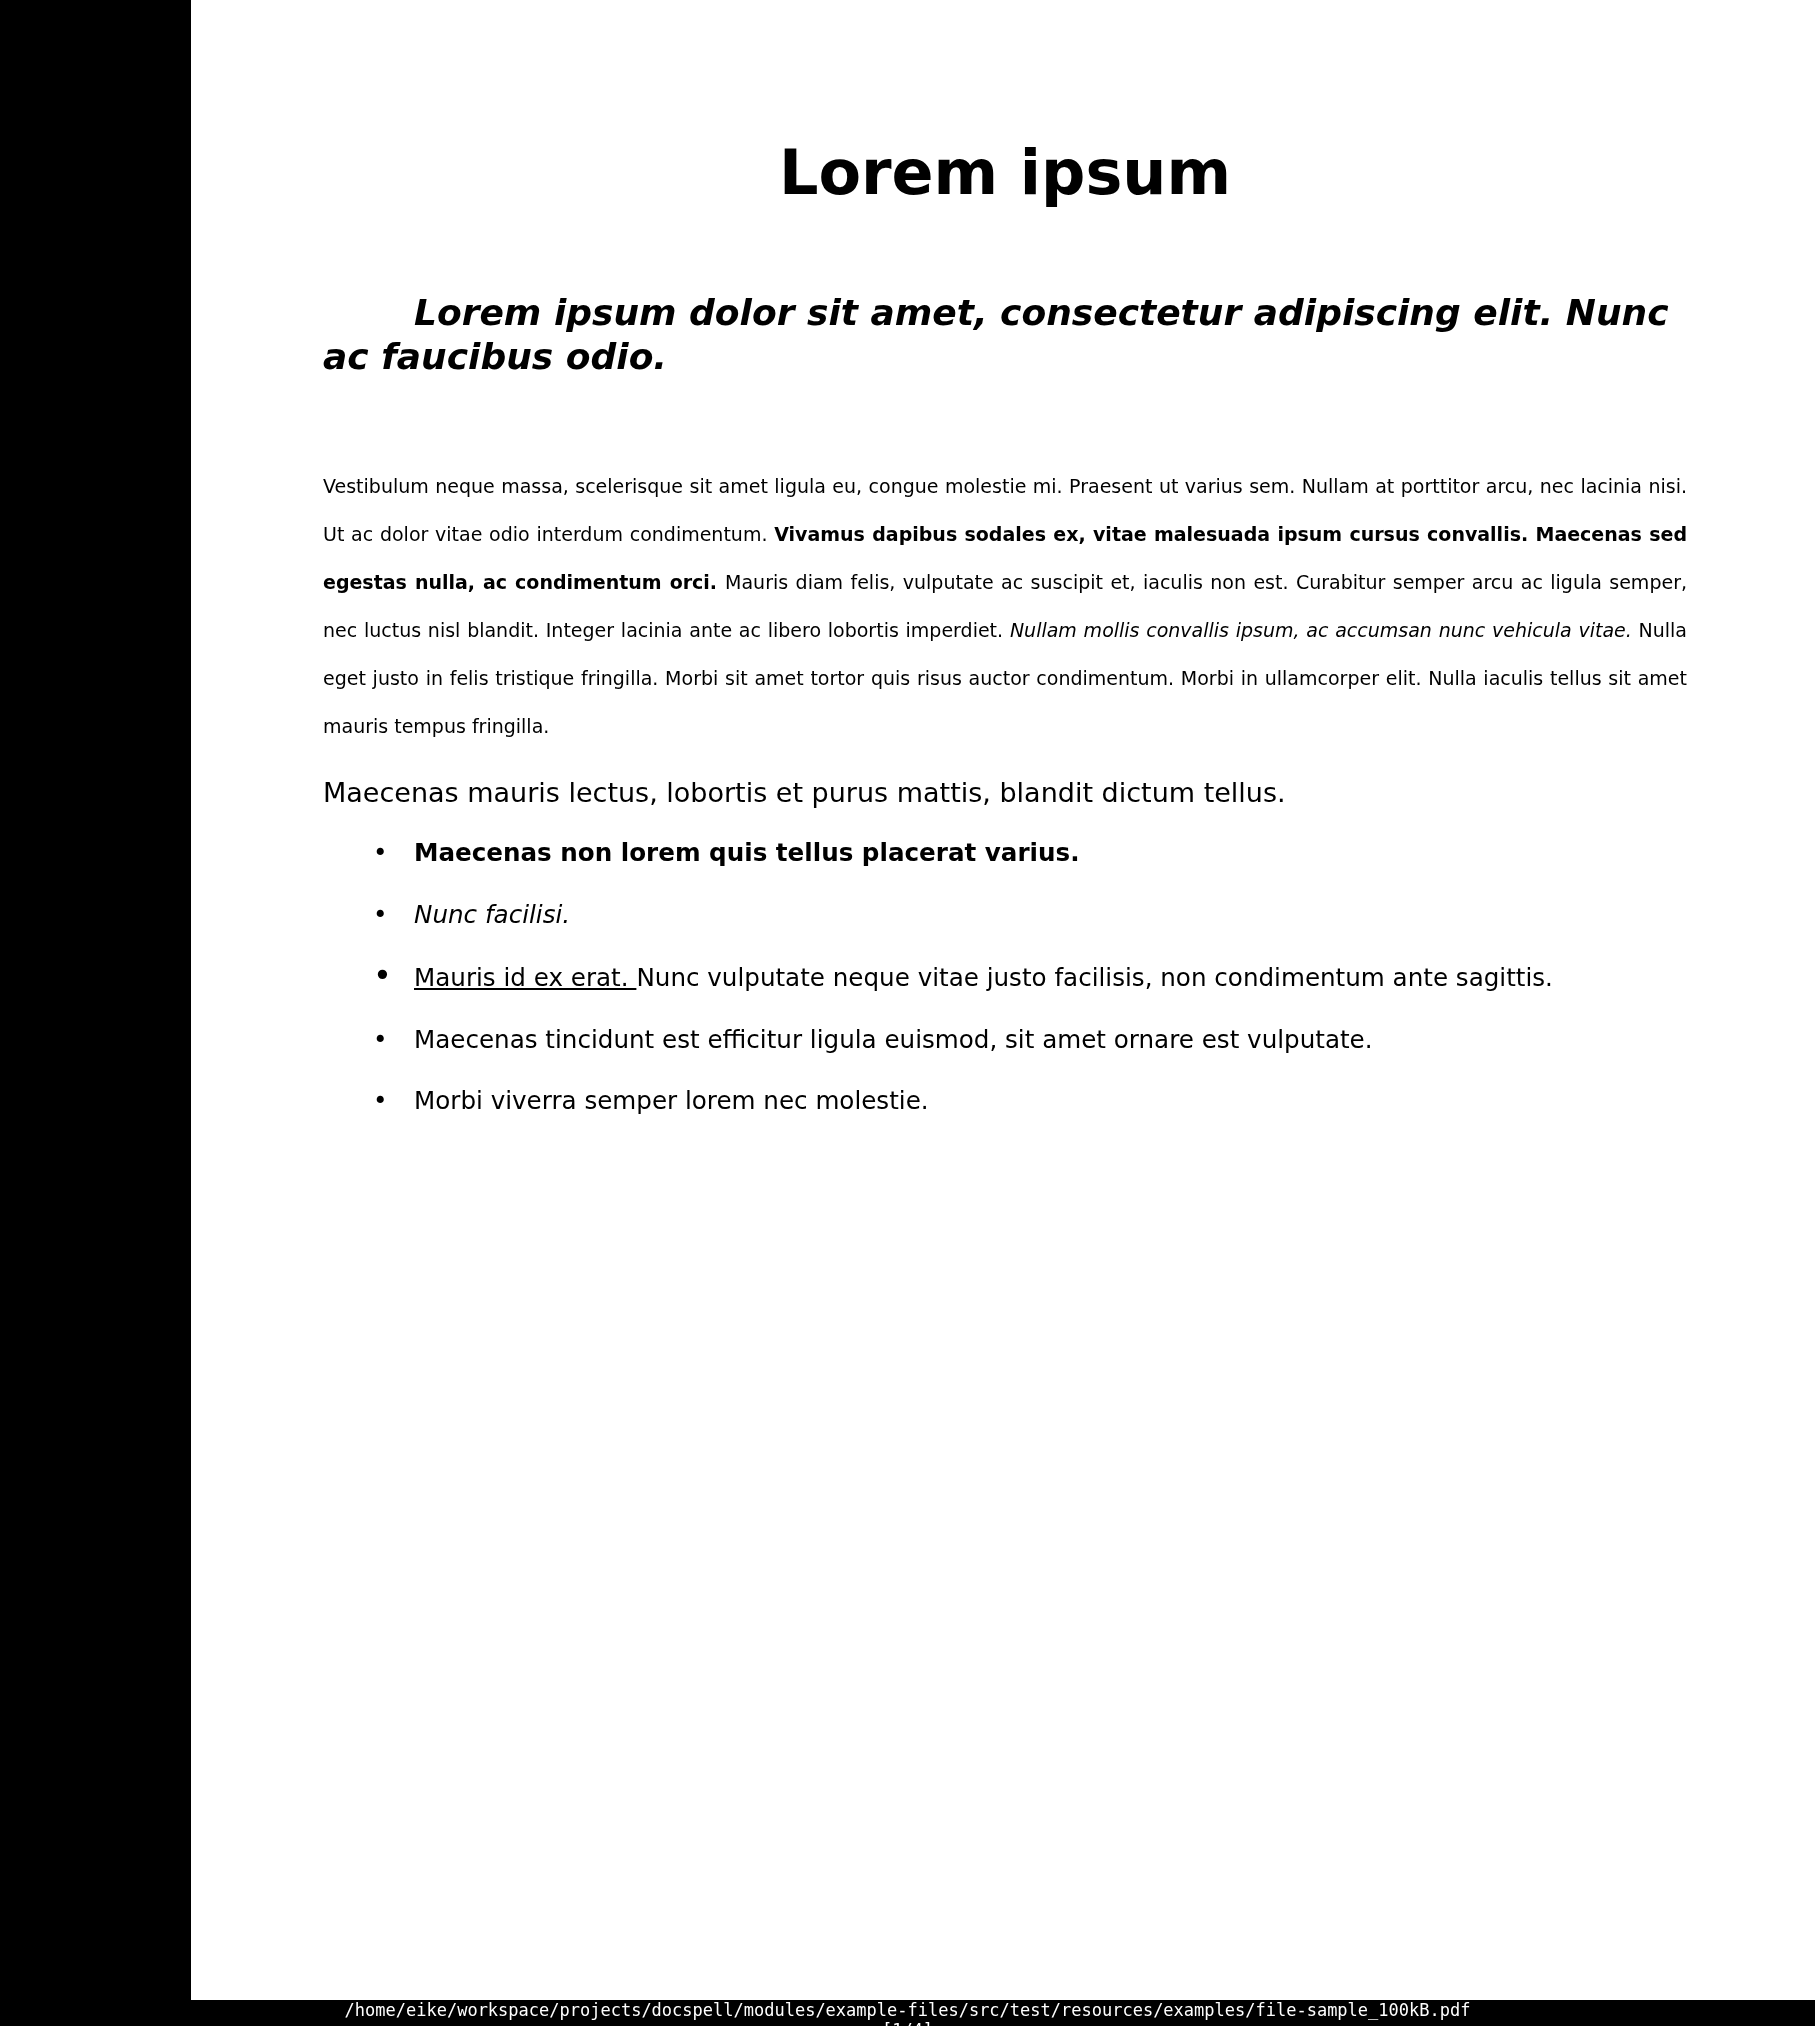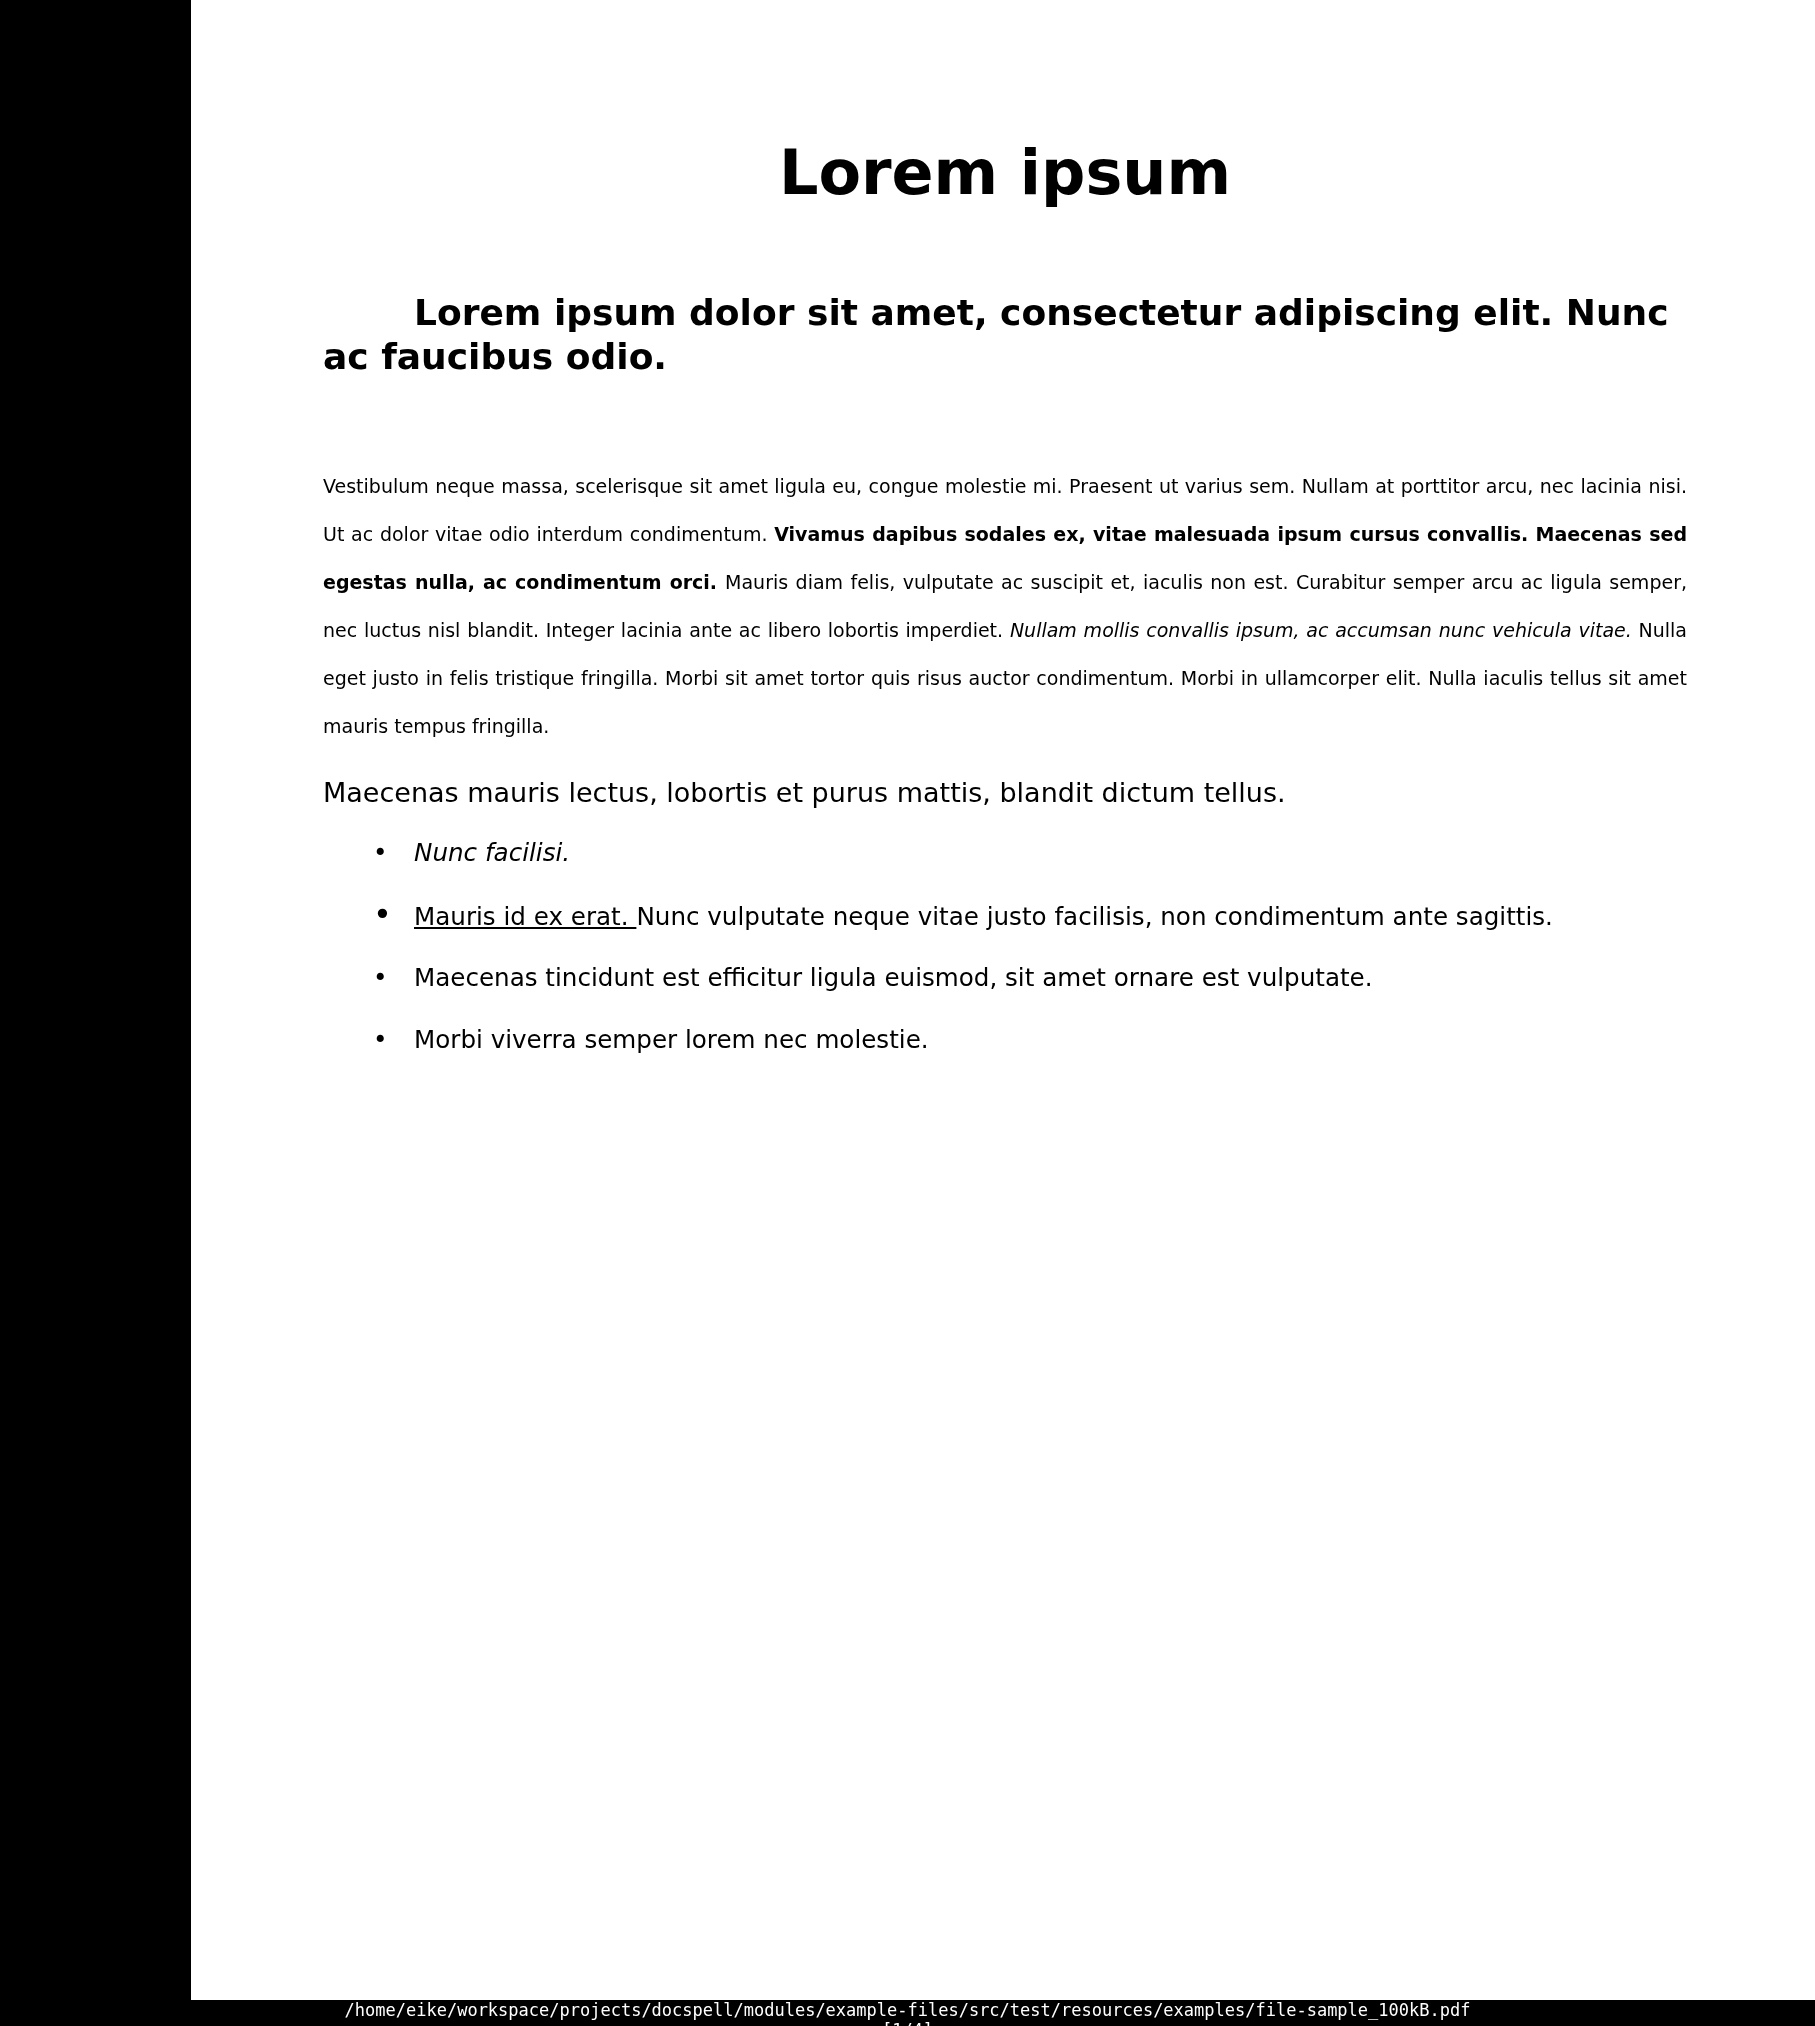--- a/index.html
+++ b/index.html
@@ -42,20 +42,21 @@
     white-space: nowrap;
   }
   .doc-heading {
     margin: 87px 0 0 0;
     font-size: 36px;
     line-height: 44px;
     font-weight: bold;
     text-indent: 91px;
     text-align: left;
     hyphens: none;
+    font-style: italic;
   }
   .para1 {
     margin: 83px 0 0 0;
     font-size: 19px;
     line-height: 48px;
     text-align: justify;
     hyphens: none;
   }
   .para2 {
     margin: 24.6px 0 0 0;
@@ -113,20 +114,21 @@
 </head>
 <body>
 
 <div class="viewport">
   <div class="page">
     <div class="doc-title">Lorem ipsum</div>
     <div class="doc-heading">Lorem ipsum dolor sit amet, consectetur adipiscing elit. Nunc ac faucibus odio.</div>
     <div class="para1"><span class="seg-normal">Vestibulum neque massa, scelerisque sit amet ligula eu, congue molestie mi. Praesent ut varius sem. Nullam at porttitor arcu, nec lacinia nisi. Ut ac dolor vitae odio interdum condimentum. </span><span class="seg-bold">Vivamus dapibus sodales ex, vitae malesuada ipsum cursus convallis. Maecenas sed egestas nulla, ac condimentum orci. </span><span class="seg-normal">Mauris diam felis, vulputate ac suscipit et, iaculis non est. Curabitur semper arcu ac ligula semper, nec luctus nisl blandit. Integer lacinia ante ac libero lobortis imperdiet. </span><span class="seg-italic">Nullam mollis convallis ipsum, ac accumsan nunc vehicula vitae. </span><span class="seg-normal">Nulla eget justo in felis tristique fringilla. Morbi sit amet tortor quis risus auctor condimentum. Morbi in ullamcorper elit. Nulla iaculis tellus sit amet mauris tempus fringilla.</span></div>
     <div class="para2">Maecenas mauris lectus, lobortis et purus mattis, blandit dictum tellus.</div>
     <ul class="doc-list">
+        <li><span class="bullet">•</span><span class="seg-bold">Maecenas non lorem quis tellus placerat varius.</span></li>
         <li><span class="bullet">•</span><span class="seg-italic">Nunc facilisi.</span></li>
         <li><span class="bullet large">•</span><span class="seg-underline">Mauris id ex erat.&nbsp;</span><span class="seg-normal">Nunc vulputate neque vitae justo facilisis, non condimentum ante sagittis.</span></li>
         <li><span class="bullet">•</span><span class="seg-normal">Maecenas tincidunt est efficitur ligula euismod, sit amet ornare est vulputate.</span></li>
         <li><span class="bullet">•</span><span class="seg-normal">Morbi viverra semper lorem nec molestie.</span></li>
       </ul>
   </div>
 </div>
 
 <div class="statusbar">
   <span>/home/eike/workspace/projects/docspell/modules/example-files/src/test/resources/examples/file-sample_100kB.pdf</span>

